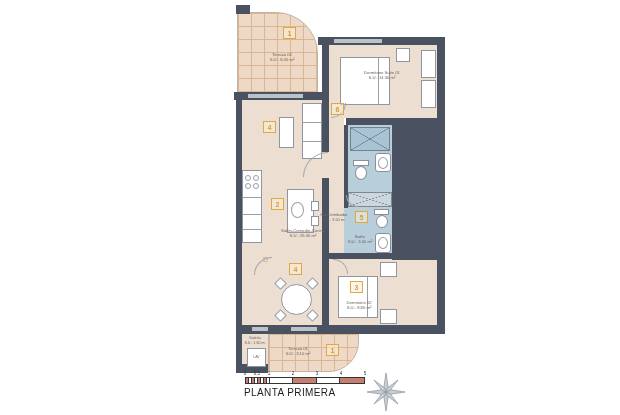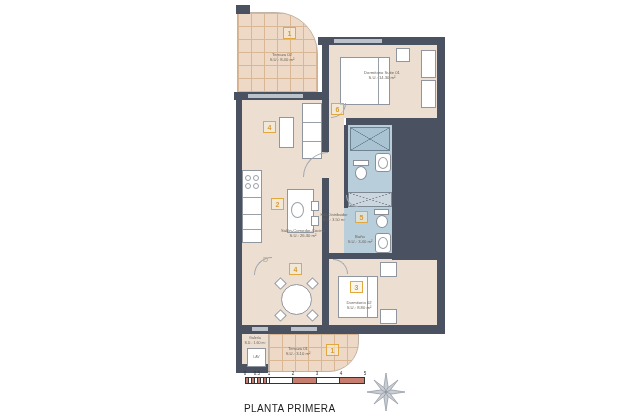--- a/index.html
+++ b/index.html
@@ -205,21 +205,21 @@
     <div class="seg" style="width:3px;background:#c67e70;"></div>
     <div class="seg" style="width:3px;background:#fff;"></div>
     <div class="seg" style="width:3px;background:#c67e70;"></div>
     <div class="seg" style="width:3px;background:#fff;"></div>
     <div class="seg" style="width:24px;background:#fff;"></div>
     <div class="seg" style="width:24px;background:#c67e70;"></div>
     <div class="seg" style="width:24px;background:#fff;"></div>
     <div class="seg" style="width:24px;background:#c67e70;border-right:none;"></div>
   </div>
 
-  <div class="abs title" style="left:244px;top:403px;">PLANTA PRIMERA</div>
+  <div class="abs title" style="left:244px;top:387px;">PLANTA PRIMERA</div>
 
   <svg class="abs" style="left:366px;top:372px;" width="40" height="40" viewBox="0 0 40 40">
     <g stroke="#8b929c" stroke-width="0.7" fill="#c9ced4">
       <polygon points="20,1 22.5,17.5 20,20 17.5,17.5"></polygon>
       <polygon points="20,39 22.5,22.5 20,20 17.5,22.5"></polygon>
       <polygon points="1,20 17.5,17.5 20,20 17.5,22.5"></polygon>
       <polygon points="39,20 22.5,17.5 20,20 22.5,22.5"></polygon>
       <polygon points="8,8 18.5,16 20,20 16,18.5"></polygon>
       <polygon points="32,8 21.5,16 20,20 24,18.5"></polygon>
       <polygon points="8,32 18.5,24 20,20 16,21.5"></polygon>

